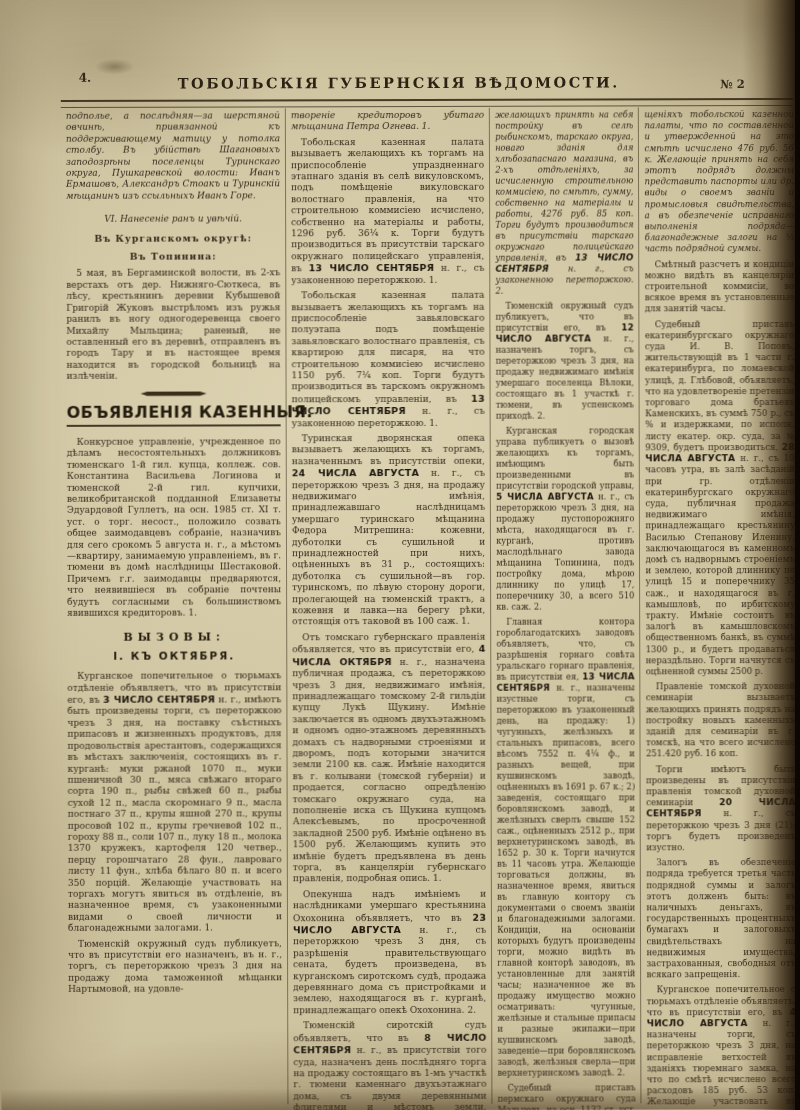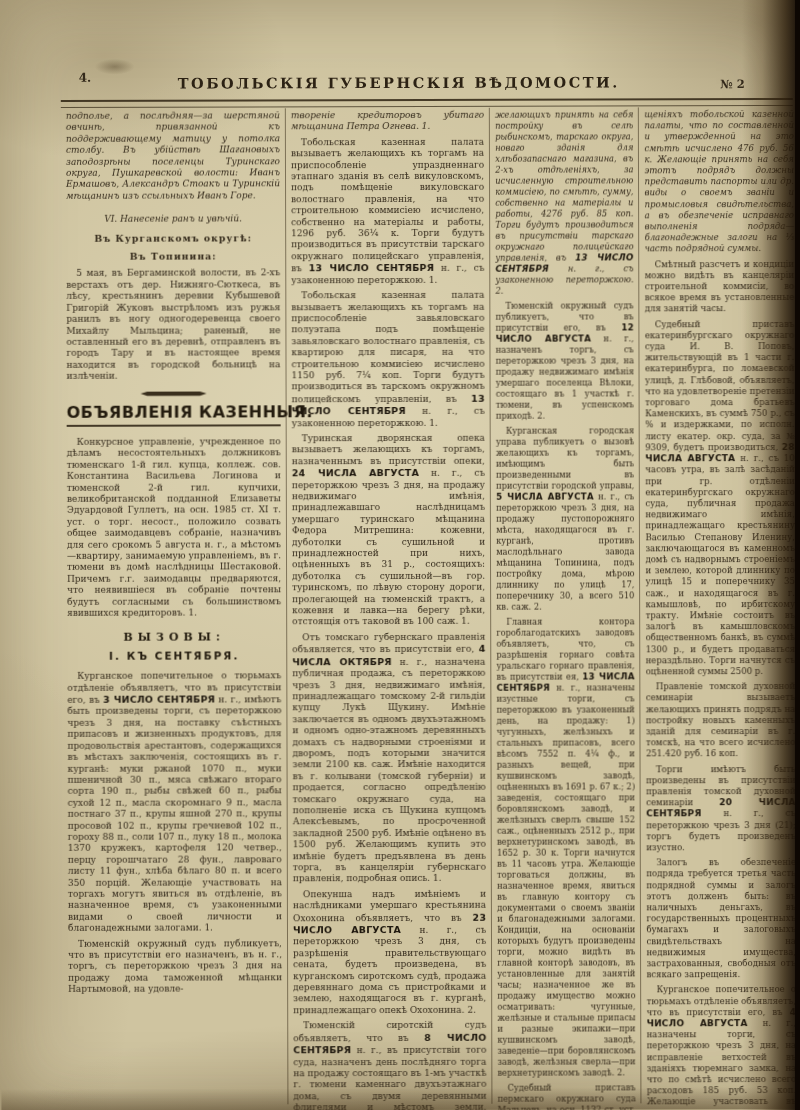--- a/index.html
+++ b/index.html
@@ -76,21 +76,21 @@
       <div class="col col1">
         <p class="par cont">подполье, а послѣдняя—за шерстяной овчинѣ, привязанной къ поддерживающему матицу у потолка столбу. Въ убійствѣ Шагановыхъ заподозрѣны поселенцы Туринскаго округа, Пушкаревской волости: Иванъ Ермашовъ, Александръ Стоакъ и Туринскій мѣщанинъ изъ ссыльныхъ Иванъ Горе.</p>
         <div class="h-italic">VI. Нанесеніе ранъ и увѣчій.</div>
         <div class="h-bold">Въ Курганскомъ округѣ:</div>
         <div class="h-bold">Въ Топинина:</div>
         <p class="par">5 мая, въ Бергаминской волости, въ 2-хъ верстахъ отъ дер. Нижняго-Сюткеса, въ лѣсу, крестьянинъ деревни Кубышевой Григорій Жуковъ выстрѣломъ изъ ружья ранилъ въ ногу одногодеревенца своего Михайлу Мыльцина; раненый, не оставленный его въ деревнѣ, отправленъ въ городъ Тару и въ настоящее время находится въ городской больницѣ на излѣченіи.</p>
         <div class="ornament"></div>
         <div class="h-display">ОБЪЯВЛЕНІЯ КАЗЕННЫЯ.</div>
         <p class="par">Конкурсное управленіе, учрежденное по дѣламъ несостоятельныхъ должниковъ тюменскаго 1-й гил. купца, коллеж. сов. Константина Васильева Логинова и тюменской 2-й гил. купчихи, великобританской подданной Елизаветы Эдуардовой Гуллетъ, на осн. 1985 ст. XI т. уст. о торг. несост., положило созвать общее заимодавцевъ собраніе, назначивъ для сего срокомъ 5 августа н. г., а мѣстомъ—квартиру, занимаемую управленіемъ, въ г. тюмени въ домѣ наслѣдницы Шестаковой. Причемъ г.г. заимодавцы предваряются, что неявившіеся въ собраніе почтены будутъ согласными съ большинствомъ явившихся кредиторовъ.  1.</p>
         <div class="h-section">ВЫЗОВЫ:</div>
-        <div class="h-sub">I. КЪ СЕНТЯБРЯ.</div>
+        <div class="h-sub">I. КЪ ОКТЯБРЯ.</div>
         <p class="par">Курганское попечительное о тюрьмахъ отдѣленіе объявляетъ, что въ присутствіи его, въ <b>3 ЧИСЛО СЕНТЯБРЯ</b> н. г., имѣютъ быть произведены торги, съ переторжкою чрезъ 3 дня, на поставку съѣстныхъ припасовъ и жизненныхъ продуктовъ, для продовольствія арестантовъ, содержащихся въ мѣстахъ заключенія, состоящихъ въ г. курганѣ: муки ржаной 1070 п., муки пшеничной 30 п., мяса свѣжаго втораго сорта 190 п., рыбы свѣжей 60 п., рыбы сухой 12 п., масла скоромнаго 9 п., масла постнаго 37 п., крупы яшной 270 п., крупы просовой 102 п., крупы гречневой 102 п., гороху 88 п., соли 107 п., луку 18 п., молока 1370 кружекъ, картофеля 120 четвер., перцу горошчатаго 28 фун., лавроваго листу 11 фун., хлѣба бѣлаго 80 п. и всего 350 порцій. Желающіе участвовать на торгахъ могутъ явиться въ отдѣленіе, въ назначенное время, съ узаконенными видами о своей личности и благонадежными залогами.  1.</p>
         <p class="par">Тюменскій окружный судъ публикуетъ, что въ присутствіи его назначенъ, въ  н. г., торгъ, съ переторжкою чрезъ 3 дня на продажу дома таможенной мѣщанки Нартымовой, на удовле-</p>
       </div>
 
       <div class="col col2">
         <p class="par cont">твореніе кредиторовъ убитаго мѣщанина Петра Огнева.  1.</p>
         <p class="par">Тобольская казенная палата вызываетъ желающихъ къ торгамъ на приспособленіе упраздненнаго этапнаго зданія въ селѣ викуловскомъ, подъ помѣщеніе викуловскаго волостнаго правленія, на что строительною коммисіею исчислено, собственно на матеріалы и работы, 1296 руб. 36¼ к. Торги будутъ производиться въ присутствіи тарскаго окружнаго полицейскаго управленія, въ <b>13 ЧИСЛО СЕНТЯБРЯ</b> н. г., съ узаконенною переторжкою.  1.</p>
         <p class="par">Тобольская казенная палата вызываетъ желающихъ къ торгамъ на приспособленіе завьяловскаго полуэтапа подъ помѣщеніе завьяловскаго волостнаго правленія, съ квартирою для писаря, на что строительною коммисіею исчислено 1150 руб. 7¼ коп. Торги будутъ производиться въ тарскомъ окружномъ полицейскомъ управленіи, въ <b>13 ЧИСЛО СЕНТЯБРЯ</b> н. г., съ узаконенною переторжкою.  1.</p>
         <p class="par">Туринская дворянская опека вызываетъ желающихъ къ торгамъ, назначеннымъ въ присутствіи опеки, <b>24 ЧИСЛА АВГУСТА</b> н. г., съ переторжкою чрезъ 3 дня, на продажу недвижимаго имѣнія, принадлежавшаго наслѣдницамъ умершаго туринскаго мѣщанина Федора Митрешина: кожевни, дуботолки съ сушильной и принадлежностей при нихъ, оцѣненныхъ въ 31 р., состоящихъ: дуботолка съ сушильной—въ гор. туринскомъ, по лѣвую сторону дороги, пролегающей на тюменскій трактъ, а кожевня и лавка—на берегу рѣки, отстоящія отъ таковой въ 100 саж.  1.</p>
         <p class="par">Отъ томскаго губернскаго правленія объявляется, что въ присутствіи его, <b>4 ЧИСЛА ОКТЯБРЯ</b> н. г., назначена публичная продажа, съ переторжкою чрезъ 3 дня, недвижимаго имѣнія, принадлежащаго томскому 2-й гильдіи купцу Лукѣ Щукину. Имѣніе заключается въ одномъ двухъэтажномъ и одномъ одно-этажномъ деревянныхъ домахъ съ надворными строеніями и дворомъ, подъ которыми значится земли 2100 кв. саж. Имѣніе находится въ г. колывани (томской губерніи) и продается, согласно опредѣленію томскаго окружнаго суда, на пополненіе иска съ Щукина купцомъ Алексѣевымъ, по просроченной закладной 2500 руб. Имѣніе оцѣнено въ 1500 руб. Желающимъ купить это имѣніе будетъ предъявлена въ день торга, въ канцеляріи губернскаго правленія, подробная опись.  1.</p>

